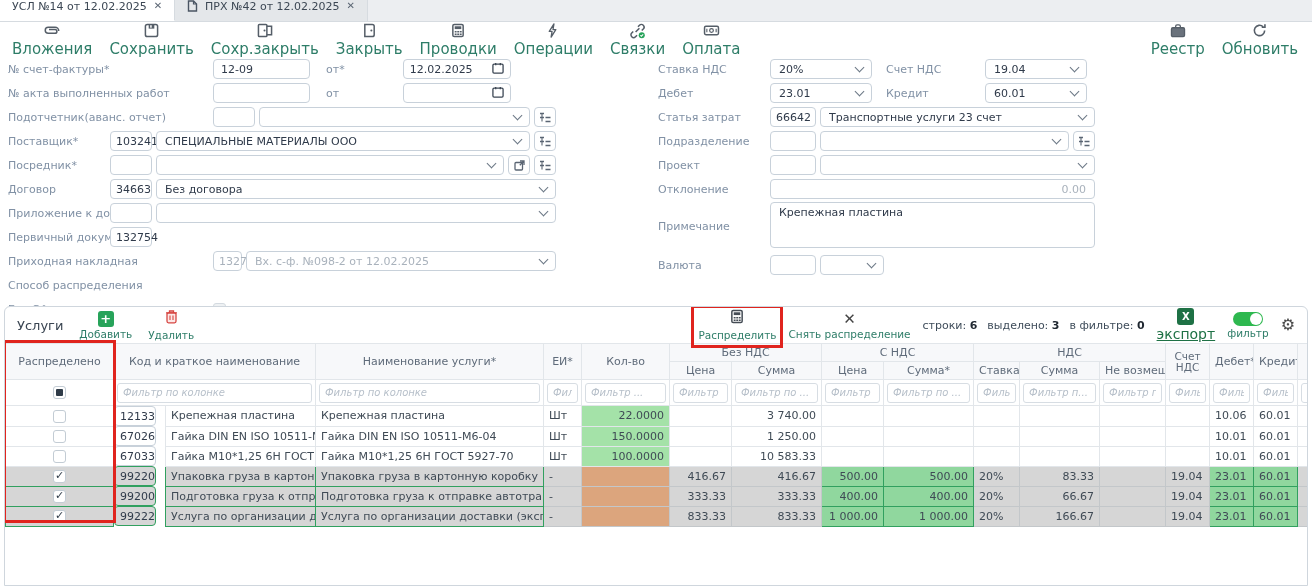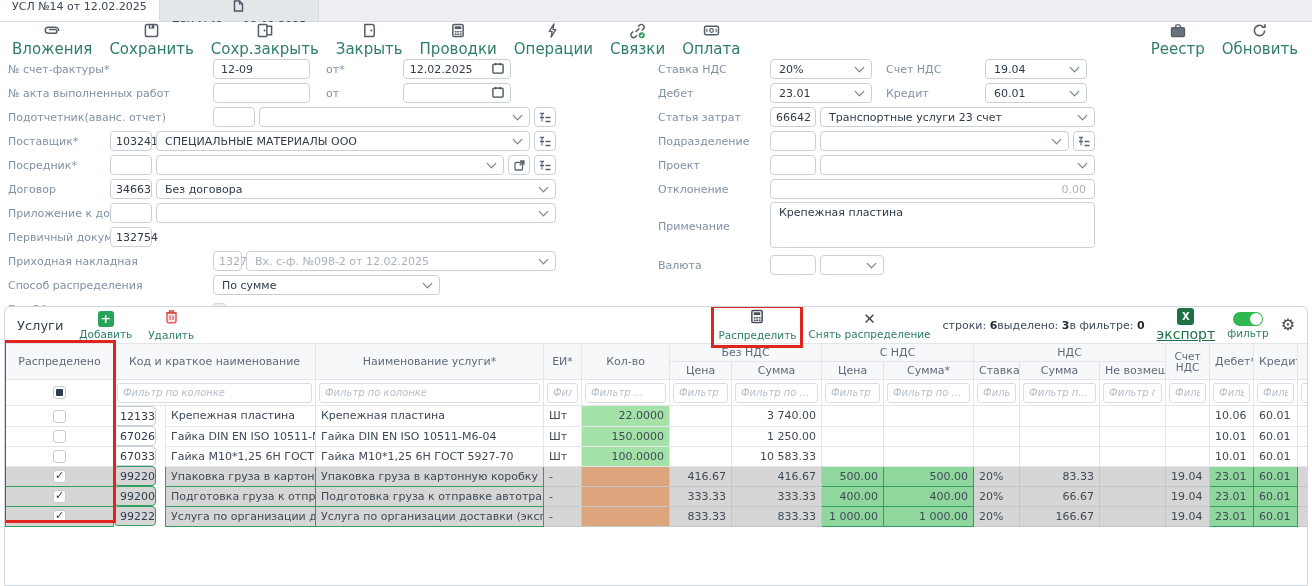--- a/index.html
+++ b/index.html
@@ -2,21 +2,21 @@
 <html><head>
 <meta charset="utf-8">
 <style>
   * { box-sizing: border-box; margin: 0; padding: 0; }
   html,body { width:1312px; height:586px; }
   body { font-family:"DejaVu Sans","Liberation Sans",sans-serif; background:#fff; color:#333; overflow:hidden; }
   .page { position:relative; width:1312px; height:586px; background:#fff; }
 
   
   .tabbar { position:absolute; top:0; left:0; right:0; height:22px; background:#eceef1; border-bottom:1px solid #d6dbe0; display:flex; align-items:stretch; }
-  .tab { display:flex; align-items:center; gap:7px; padding:0 12px; font-size:11px; color:#3c4754; border-right:1px solid #d6dbe0; background:#e4e7ea; cursor:pointer;flex-direction:column; }
+  .tab { display:flex; gap:7px; padding:0 12px; font-size:11px; color:#3c4754; border-right:1px solid #d6dbe0; background:#e4e7ea; cursor:pointer; }
   .tab.active { background:#fff; border-bottom:1px solid #fff; }
   .tab-close { font-size:10px; color:#5a6573; }
   .doc-ico svg { display:block; }
 
   
   .toolbar { position:absolute; top:22px; left:0; right:0; height:36px; display:flex; align-items:center; padding:0 14px 0 12px; gap:17px; background:#fff; }
   .tbtn { display:flex; flex-direction:column; align-items:center; gap:1px; min-width:52px; cursor:pointer; }
   .tbtn .ico { height:16px; display:flex; align-items:center; }
   .tbtn .tlbl { font-size:15px; color:#2e7d68; white-space:nowrap; }
   .tb-spacer { margin-left:auto; }
@@ -52,21 +52,21 @@
   .inline-lab { font-size:11px; color:#8191a5; flex:0 0 auto; }
 
   
   .grid-panel { position:absolute; top:306px; left:4px; right:4px; bottom:0; border:1px solid #cfd6dd; border-radius:6px 6px 0 0; background:#fff; overflow:hidden; }
   .gtoolbar { height:36px; display:flex; align-items:center; padding:0 12px; gap:16px; }
   .gtitle { font-size:13px; color:#3a4552; }
   .gbtn { display:flex; flex-direction:column; align-items:center; gap:1px; cursor:pointer; }
   .gbtn .glbl { font-size:10.5px; color:#2e7d68; white-space:nowrap; }
   .gright { margin-left:auto; display:flex; align-items:center; gap:12px; }
   .addico { width:16px; height:16px; border-radius:3px; background:#27a35a; color:#fff; font-size:13px; line-height:15px; text-align:center; font-weight:bold; }
-  .stats { display:flex; gap:0; font-size:11px; color:#3e4c5a; align-items:center; }
+  .stats { display:flex; gap:10px; font-size:11px; color:#3e4c5a; align-items:center; }
   .stats b { color:#1f2730; }
   .xico { width:17px; height:17px; border-radius:3px; background:#1e7145; color:#fff; font-size:10px; font-weight:bold; display:flex; align-items:center; justify-content:center; }
   .explbl { font-size:14px; color:#1e7145;text-decoration:underline; }
   .toggle { width:30px; height:14px; border-radius:7px; background:#2eb84f; position:relative; }
   .toggle .knob { position:absolute; right:1px; top:1px; width:12px; height:12px; border-radius:50%; background:#fff; }
   .gear { font-size:16px; color:#4a4a4a; cursor:pointer; line-height:1; }
   .xclose { font-size:15px; color:#444; height:16px; line-height:16px; }
   .rel { position:relative; }
   .red-frame { position:absolute; border:3px solid #e0241e; pointer-events:none; z-index:5; }
   .rf-btn { left:-7px; right:-7px; top:-4px; bottom:-7px; }
@@ -323,24 +323,20 @@
       <div class="frow lw205">
         <label>Приходная накладная</label>
         <div class="code dis" style="width:29px">132747</div>
         <div class="sel dis" style="margin-left:4px">
             <span class="txt">Вх. с-ф. №098-2 от 12.02.2025</span>
             <span class="chev"></span>
           </div>
       </div>
       <div class="frow lw205">
         <label>Способ распределения</label>
-        <div class="sel" style="flex:0 0 227px">
-            <span class="txt">По сумме</span>
-            <span class="chev"></span>
-          </div>
       </div>
       <div class="frow lw205">
         <label>Без СФ</label>
         <span class="cbx"></span>
       </div>
     </div>
 
     <div class="fcol right">
       <div class="frow rlab">
         <label>Ставка НДС</label>

